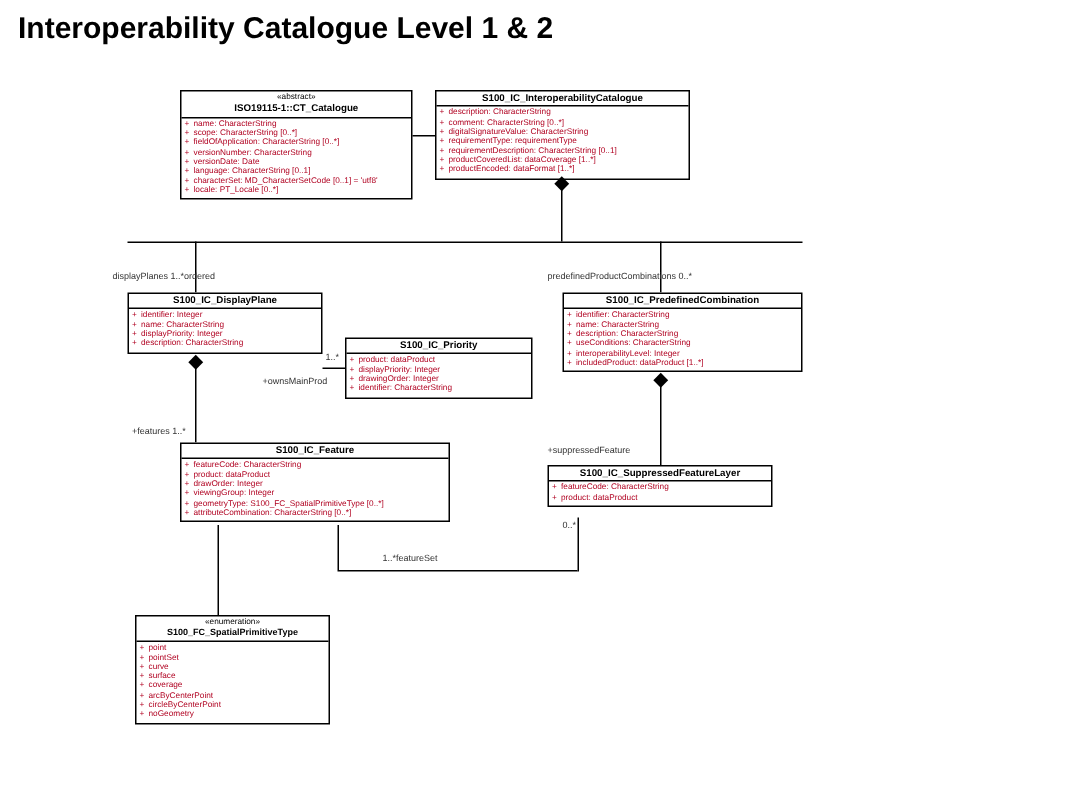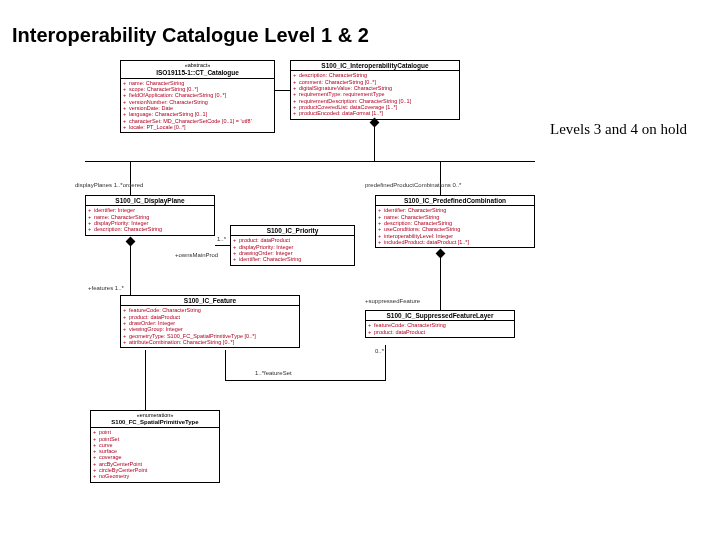--- a/index.html
+++ b/index.html
@@ -10,21 +10,21 @@
     background: #fff;
     font-family: Arial, Helvetica, sans-serif;
     color: #000;
     overflow: hidden;
   }
   .slide {
     position: relative;
     width: 720px;
     height: 540px;
     box-sizing: border-box;
-    padding: 24px 12px;
+    padding: 8px 12px;
   }
   h1 {
     font-size: 20px;
     font-weight: bold;
     margin: 0 0 6px 0;
   }
   .note {
     position: absolute;
     right: 30px;
     top: 120px;
@@ -103,21 +103,20 @@
   .enum-body li { color:#b00020; }
   .enum-body li::before { content:""; padding:0; }
   .enum-body li { padding-left:3px; }
 </style>
 </head>
 <body>
 
 <div class="slide">
   <h1>Interoperability Catalogue Level 1 &amp; 2</h1>
 
-  <div class="note">Levels 3 and 4 on hold</div>
 
   <div class="diagram">
 
     <div class="uml" style="left:35px; top:0px; width:155px;">
       <div class="stereo">«abstract»</div>
       <div class="title">ISO19115-1::CT_Catalogue</div>
       <ul>
         <li>name: CharacterString</li>
         <li>scope: CharacterString [0..*]</li>
         <li>fieldOfApplication: CharacterString [0..*]</li>

